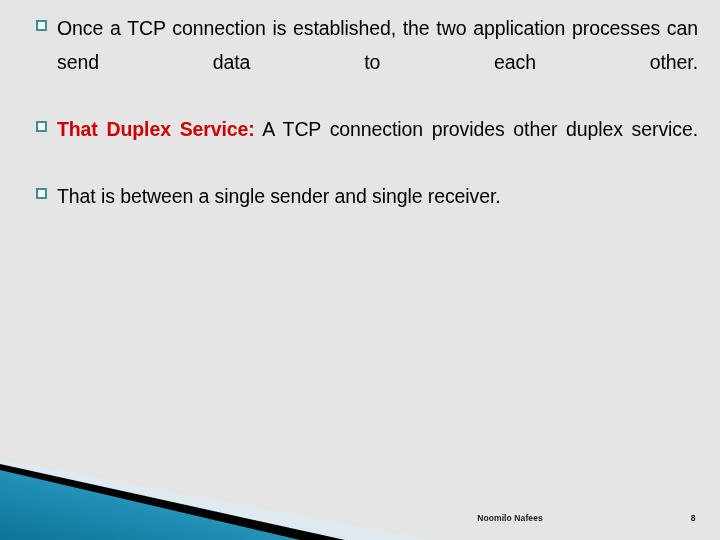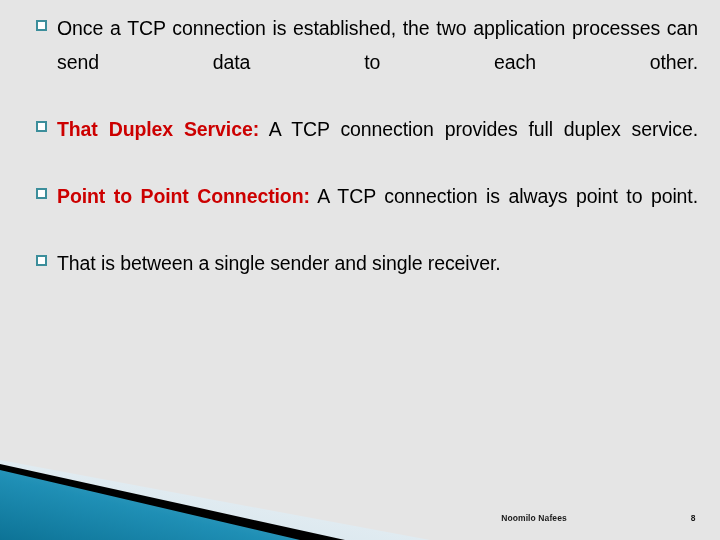--- a/index.html
+++ b/index.html
@@ -79,21 +79,21 @@
     left: 0;
     bottom: 0;
     width: 720px;
     height: 110px;
     pointer-events: none;
   }
 
   
   #footer-author {
     position: absolute;
-    left: 474px;
+    left: 450px;
     top: 513px;
     width: 120px;
     text-align: center;
     font-size: 8.5px;
     font-weight: bold;
     color: #1a1a1a;
     letter-spacing: 0.1px;
   }
   #footer-page {
     position: absolute;
@@ -113,28 +113,24 @@
 
   <div id="content">
 
     <div class="bullet-line justified">
       <span class="marker"></span>
       <span class="txt">Once a TCP connection is established, the two application processes can send data to each other.</span>
     </div>
 
     <div class="bullet-line justified">
       <span class="marker"></span>
-      <span class="txt"><span class="hl">That Duplex Service:</span><span> A TCP connection provides full duplex service.</span></span>
+      <span class="txt"><span class="hl">That Duplex Service:</span><span> A TCP connection provides other duplex service.</span></span>
     </div>
 
 
-    <div class="bullet-line justified">
-      <span class="marker"></span>
-      <span class="txt"><span class="hl">Point to Point Connection:</span><span> A TCP connection is always point to point.</span></span>
-    </div>
 
     <div class="bullet-line">
       <span class="marker"></span>
       <span class="txt">That is between a single sender and single receiver.</span>
     </div>
 
 
   </div>
 
   <svg id="decor" viewBox="0 0 720 110" preserveAspectRatio="none">

